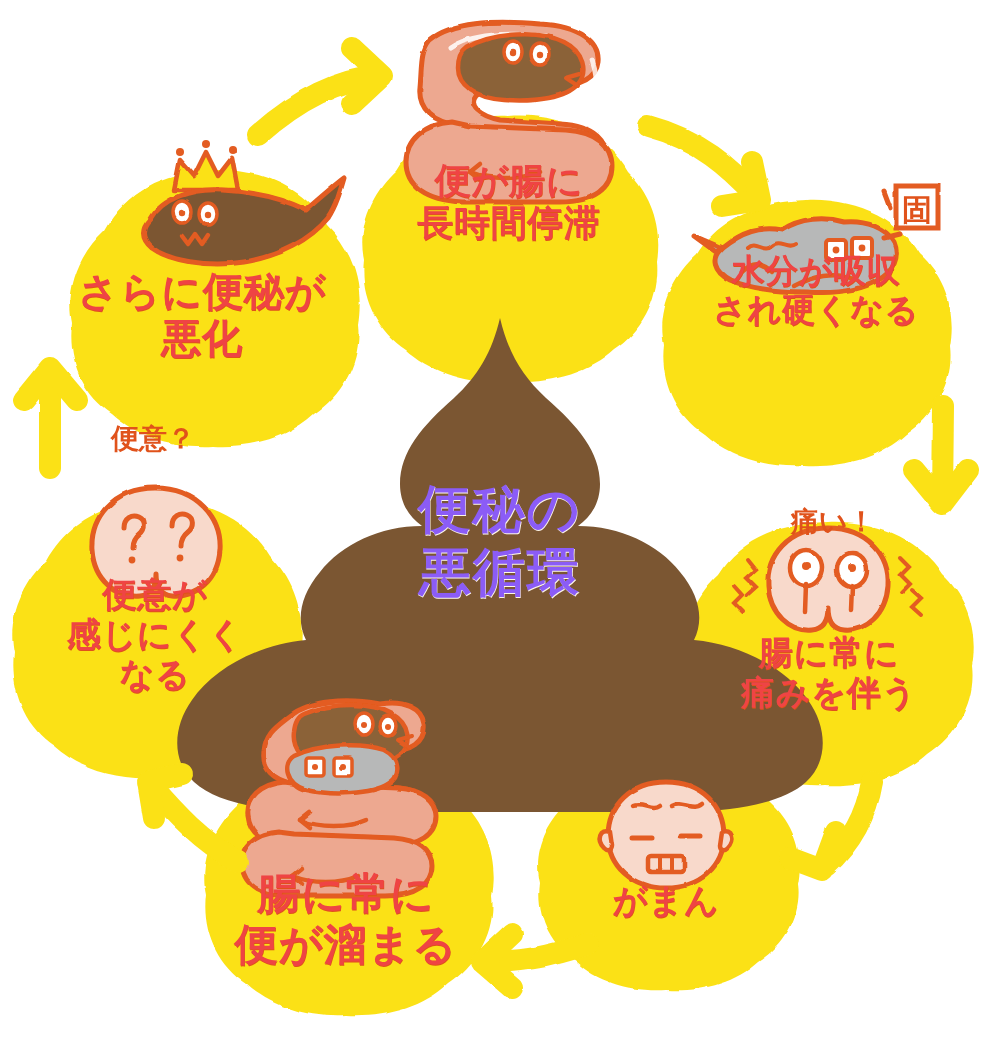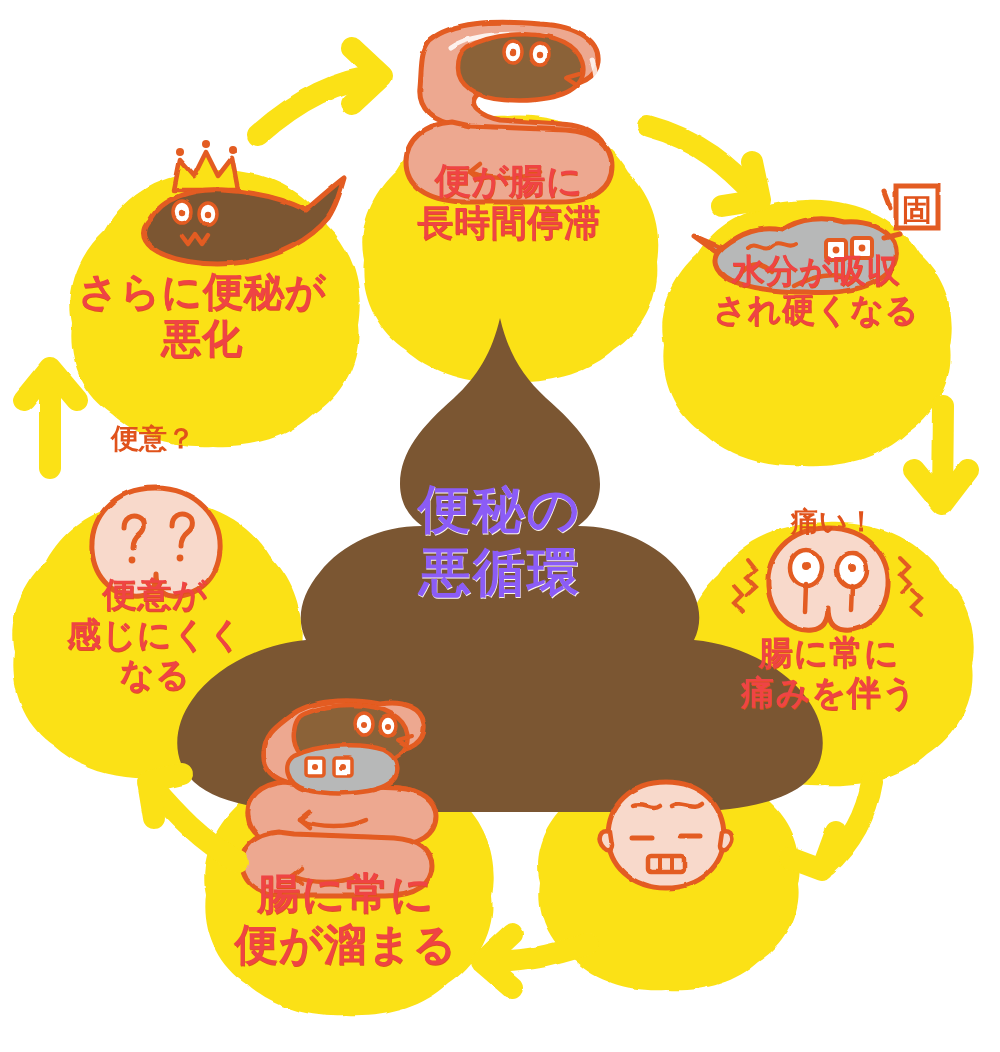--- a/index.html
+++ b/index.html
@@ -341,20 +341,21 @@
 長時間停滞</div>
 
   <div class="node-label" style="left:680px;top:252px;width:272px;font-size:33px;">水分が吸収
 され硬くなる</div>
   <div class="anno-label" style="left:896px;top:190px;width:42px;font-size:30px;line-height:40px;">固</div>
 
   <div class="node-label" style="left:700px;top:632px;width:258px;font-size:34px;">腸に常に
 痛みを伴う</div>
   <div class="anno-label" style="left:758px;top:476px;width:150px;font-size:28px;margin-top:31px;">痛い！</div>
 
+  <div class="node-label" style="left:576px;top:880px;width:180px;font-size:34px;">がまん</div>
 
   <div class="node-label" style="left:216px;top:868px;width:260px;font-size:43px;">腸に常に
 便が溜まる</div>
 
   <div class="node-label" style="left:30px;top:574px;width:250px;font-size:34px;">便意が
 感じにくく
 なる</div>
   <div class="anno-label" style="left:78px;top:424px;width:150px;font-size:28px;">便意？</div>
 
   <div class="node-label" style="left:52px;top:268px;width:300px;font-size:40px;">さらに便秘が

